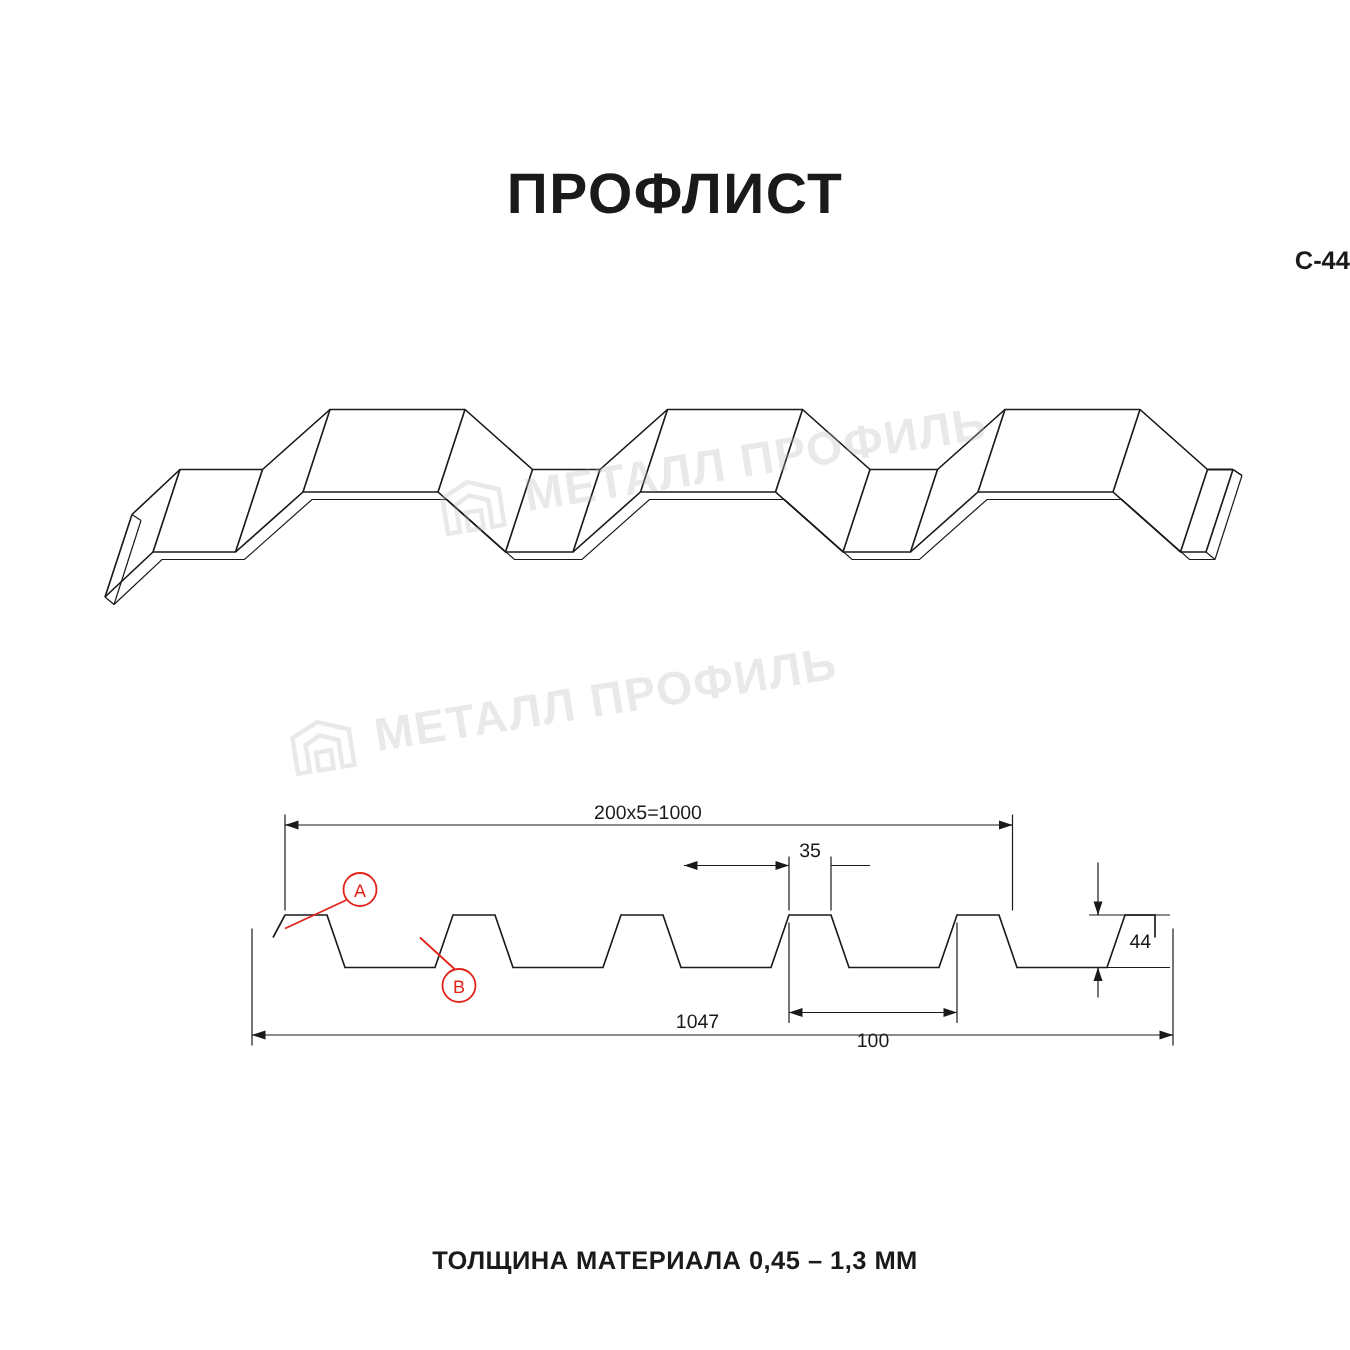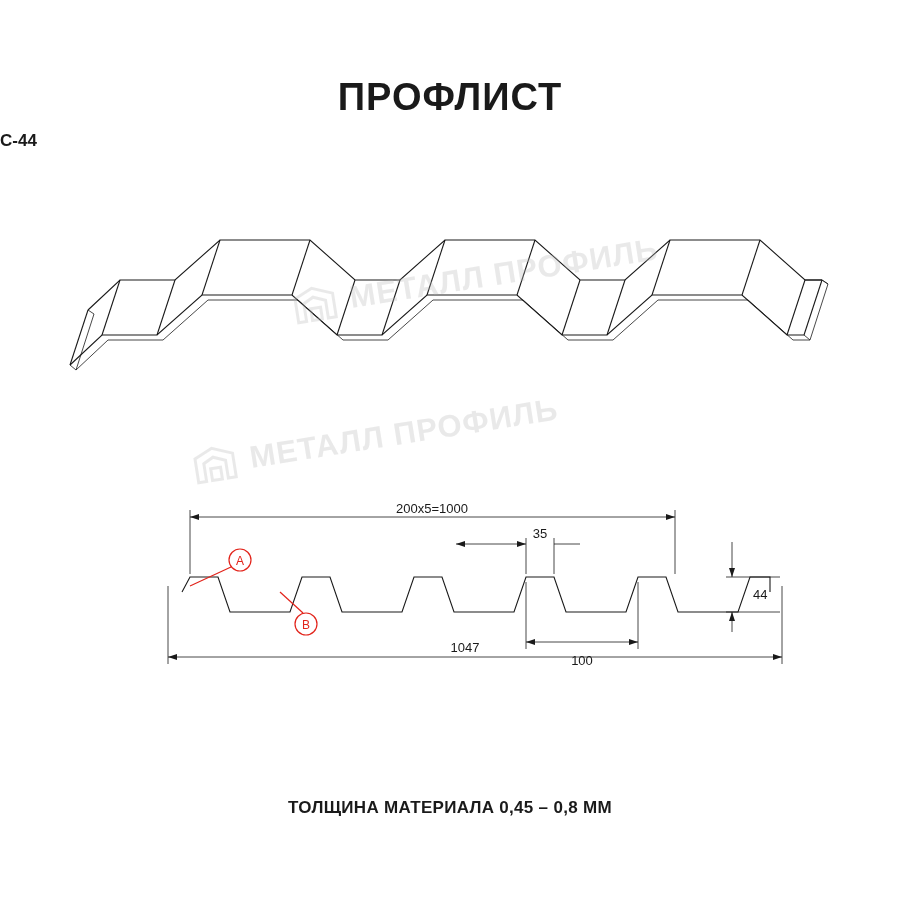--- a/index.html
+++ b/index.html
@@ -11,39 +11,40 @@
     width: 900px;
     height: 900px;
     position: relative;
     font-family: "Liberation Sans", sans-serif;
     color: #1a1a1a;
     overflow: hidden;
   }
   .page {
     position: absolute;
     inset: 0;
+    margin-top: 33px;
   }
   
   .title {
     position: absolute;
     top: 76px;
     left: 0;
     width: 900px;
     text-align: center;
     font-size: 38px;
     font-weight: bold;
     letter-spacing: 1px;
     color: #1a1a1a;
   }
   .subtitle {
     position: absolute;
     top: 131px;
     left: 0;
     width: 900px;
-    text-align: left;
+    text-align: right;
     font-size: 17px;
     font-weight: bold;
     color: #1a1a1a;
   }
   
   .footer-note {
     position: absolute;
     top: 798px;
     left: 0;
     width: 900px;
@@ -237,15 +238,15 @@
   <div class="watermark wm2">
     <span class="wm-logo">
       <svg width="46" height="40" viewBox="0 0 46 40">
         <path d="M4 36 L4 12 L22 4 L42 12 L42 36 L34 36 L34 18 L22 13 L12 18 L12 36 Z" fill="none" stroke="#b9b9b9" stroke-width="3"></path>
         <path d="M18 36 L18 24 L28 24 L28 36 Z" fill="none" stroke="#b9b9b9" stroke-width="3"></path>
       </svg>
     </span>
     <span class="wm-text">МЕТАЛЛ ПРОФИЛЬ</span>
   </div>
 
-  <div class="footer-note">ТОЛЩИНА МАТЕРИАЛА 0,45 – 0,8 ММ</div>
+  <div class="footer-note">ТОЛЩИНА МАТЕРИАЛА 0,45 – 1,3 ММ</div>
 
 </div>
 
 </body></html>

